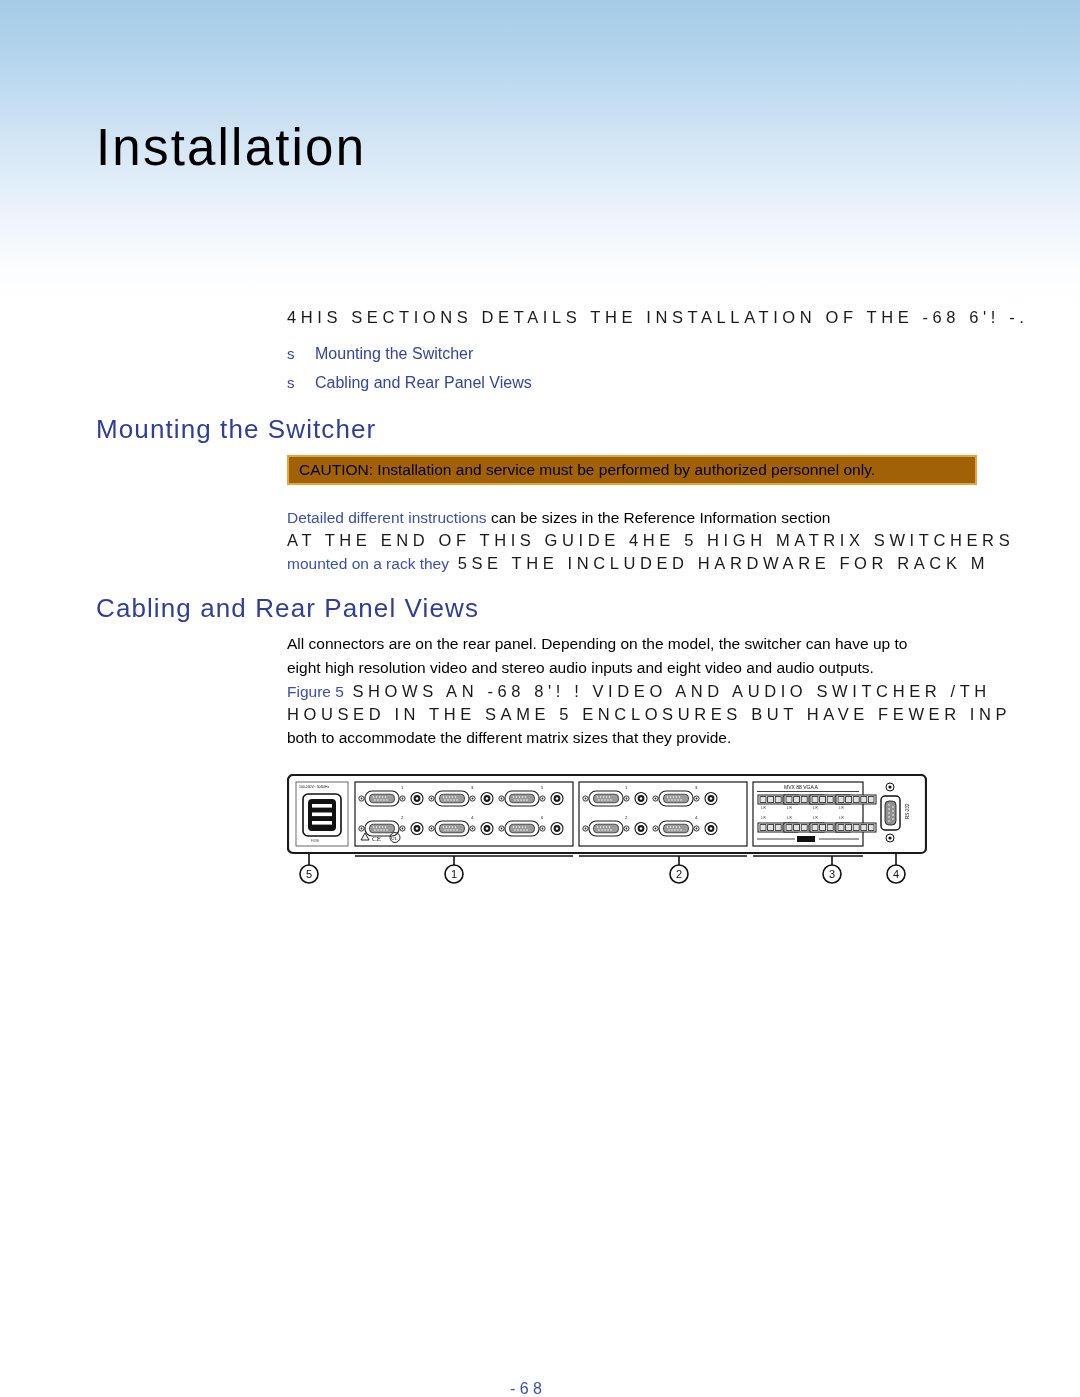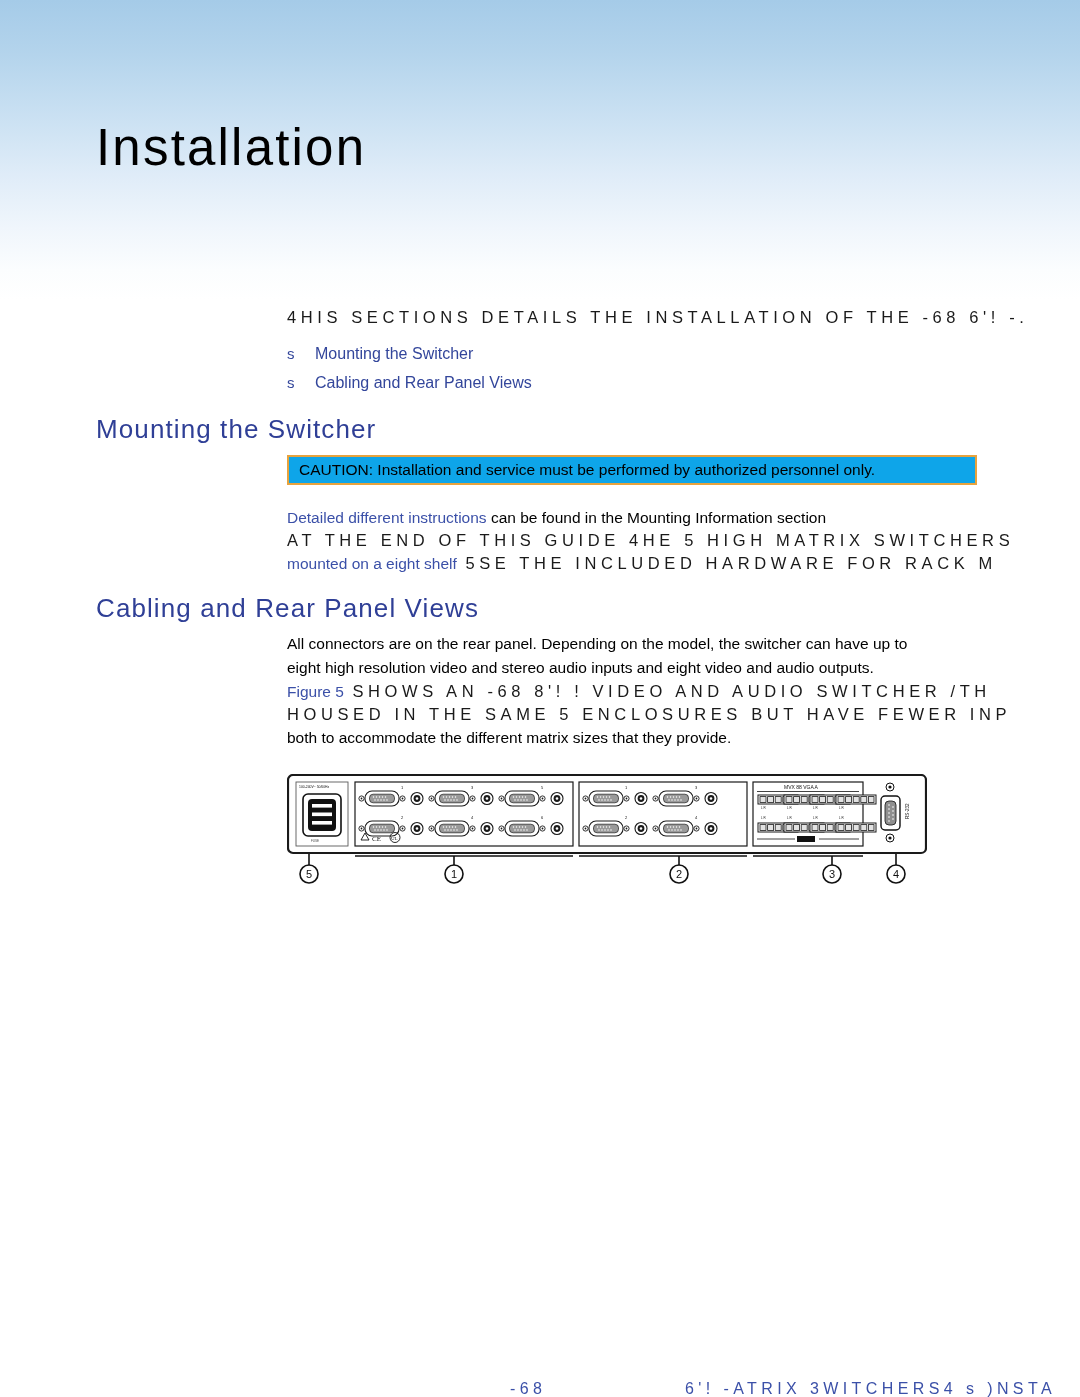--- a/index.html
+++ b/index.html
@@ -102,21 +102,21 @@
 
   
   .caution-box {
     position: absolute;
     left: 287px;
     top: 455px;
     width: 690px;
     height: 30px;
     box-sizing: border-box;
     border: 2px solid #e8a33d;
-    background: #0ea5e9;
+    background: #a16207;
     display: flex;
     align-items: center;
     padding-left: 10px;
   }
   .caution-text {
     font-size: 15.5px;
     color: #000000;
     white-space: nowrap;
   }
 
@@ -230,27 +230,27 @@
     </div>
 
     <div class="h1-section h-mounting">Mounting the Switcher</div>
 
     <div class="caution-box">
       <span class="caution-text">CAUTION:  Installation and service must be performed by authorized personnel only.</span>
     </div>
 
     <div class="mount-para">
       <div class="line-mixed">
-        <span class="tok-link">Detailed different instructions</span><span> can be found in the  Mounting Information  section</span>
+        <span class="tok-link">Detailed different instructions</span><span> can be sizes in the  Reference Information  section</span>
       </div>
       <div class="line-mixed">
         <span class="tok-wide">AT THE END OF THIS GUIDE  4HE  5 HIGH MATRIX SWITCHERS</span>
       </div>
       <div class="line-mixed">
-        <span class="tok-link">mounted on a eight shelf</span>&nbsp;&nbsp;<span class="tok-wide">5SE THE INCLUDED HARDWARE FOR RACK M</span>
+        <span class="tok-link">mounted on a rack they</span>&nbsp;&nbsp;<span class="tok-wide">5SE THE INCLUDED HARDWARE FOR RACK M</span>
       </div>
     </div>
 
     <div class="h1-section h-cabling">Cabling and Rear Panel Views</div>
 
     <div class="cable-para">
       <div class="body-line">All connectors are on the rear panel. Depending on the model, the switcher can have up to</div>
       <div class="body-line">eight high resolution video and stereo audio inputs and eight video and audio outputs.</div>
     </div>
 
@@ -454,17 +454,16 @@
             <circle cx="609" cy="100" r="9" fill="#ffffff" stroke="#111" stroke-width="1.6"></circle>
             <text x="609" y="104" text-anchor="middle" font-family="Liberation Sans, sans-serif" font-size="11" fill="#111">4</text>
           </g>
         </g>
       </svg>
     </div>
 
 
     <div class="footer">
       <span class="footer-page">-68</span>
-      <span class="footer-title">6'! -ATRIX 3WITCHERS4 s )NSTA</span>
     </div>
 
   </div>
 </div>
 
 </body></html>

